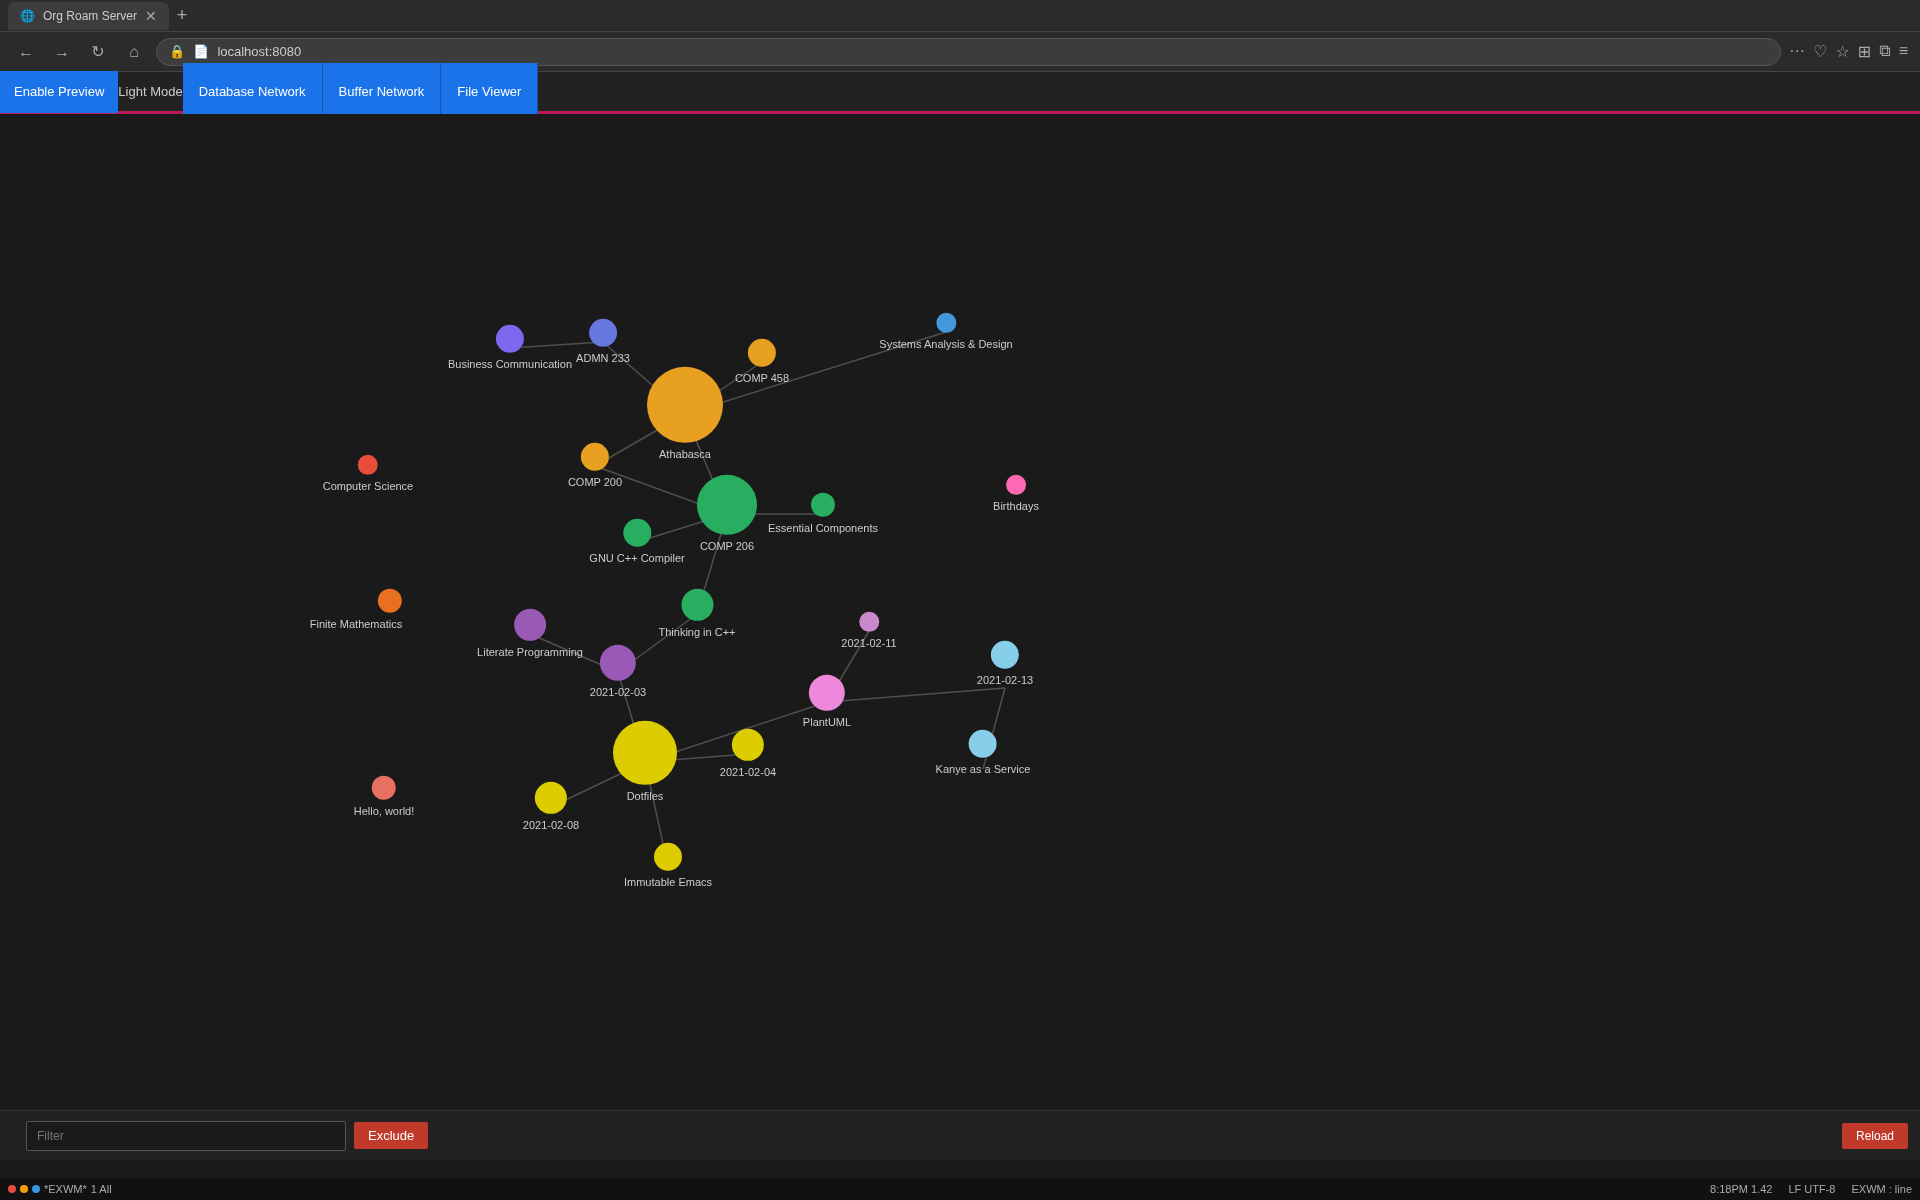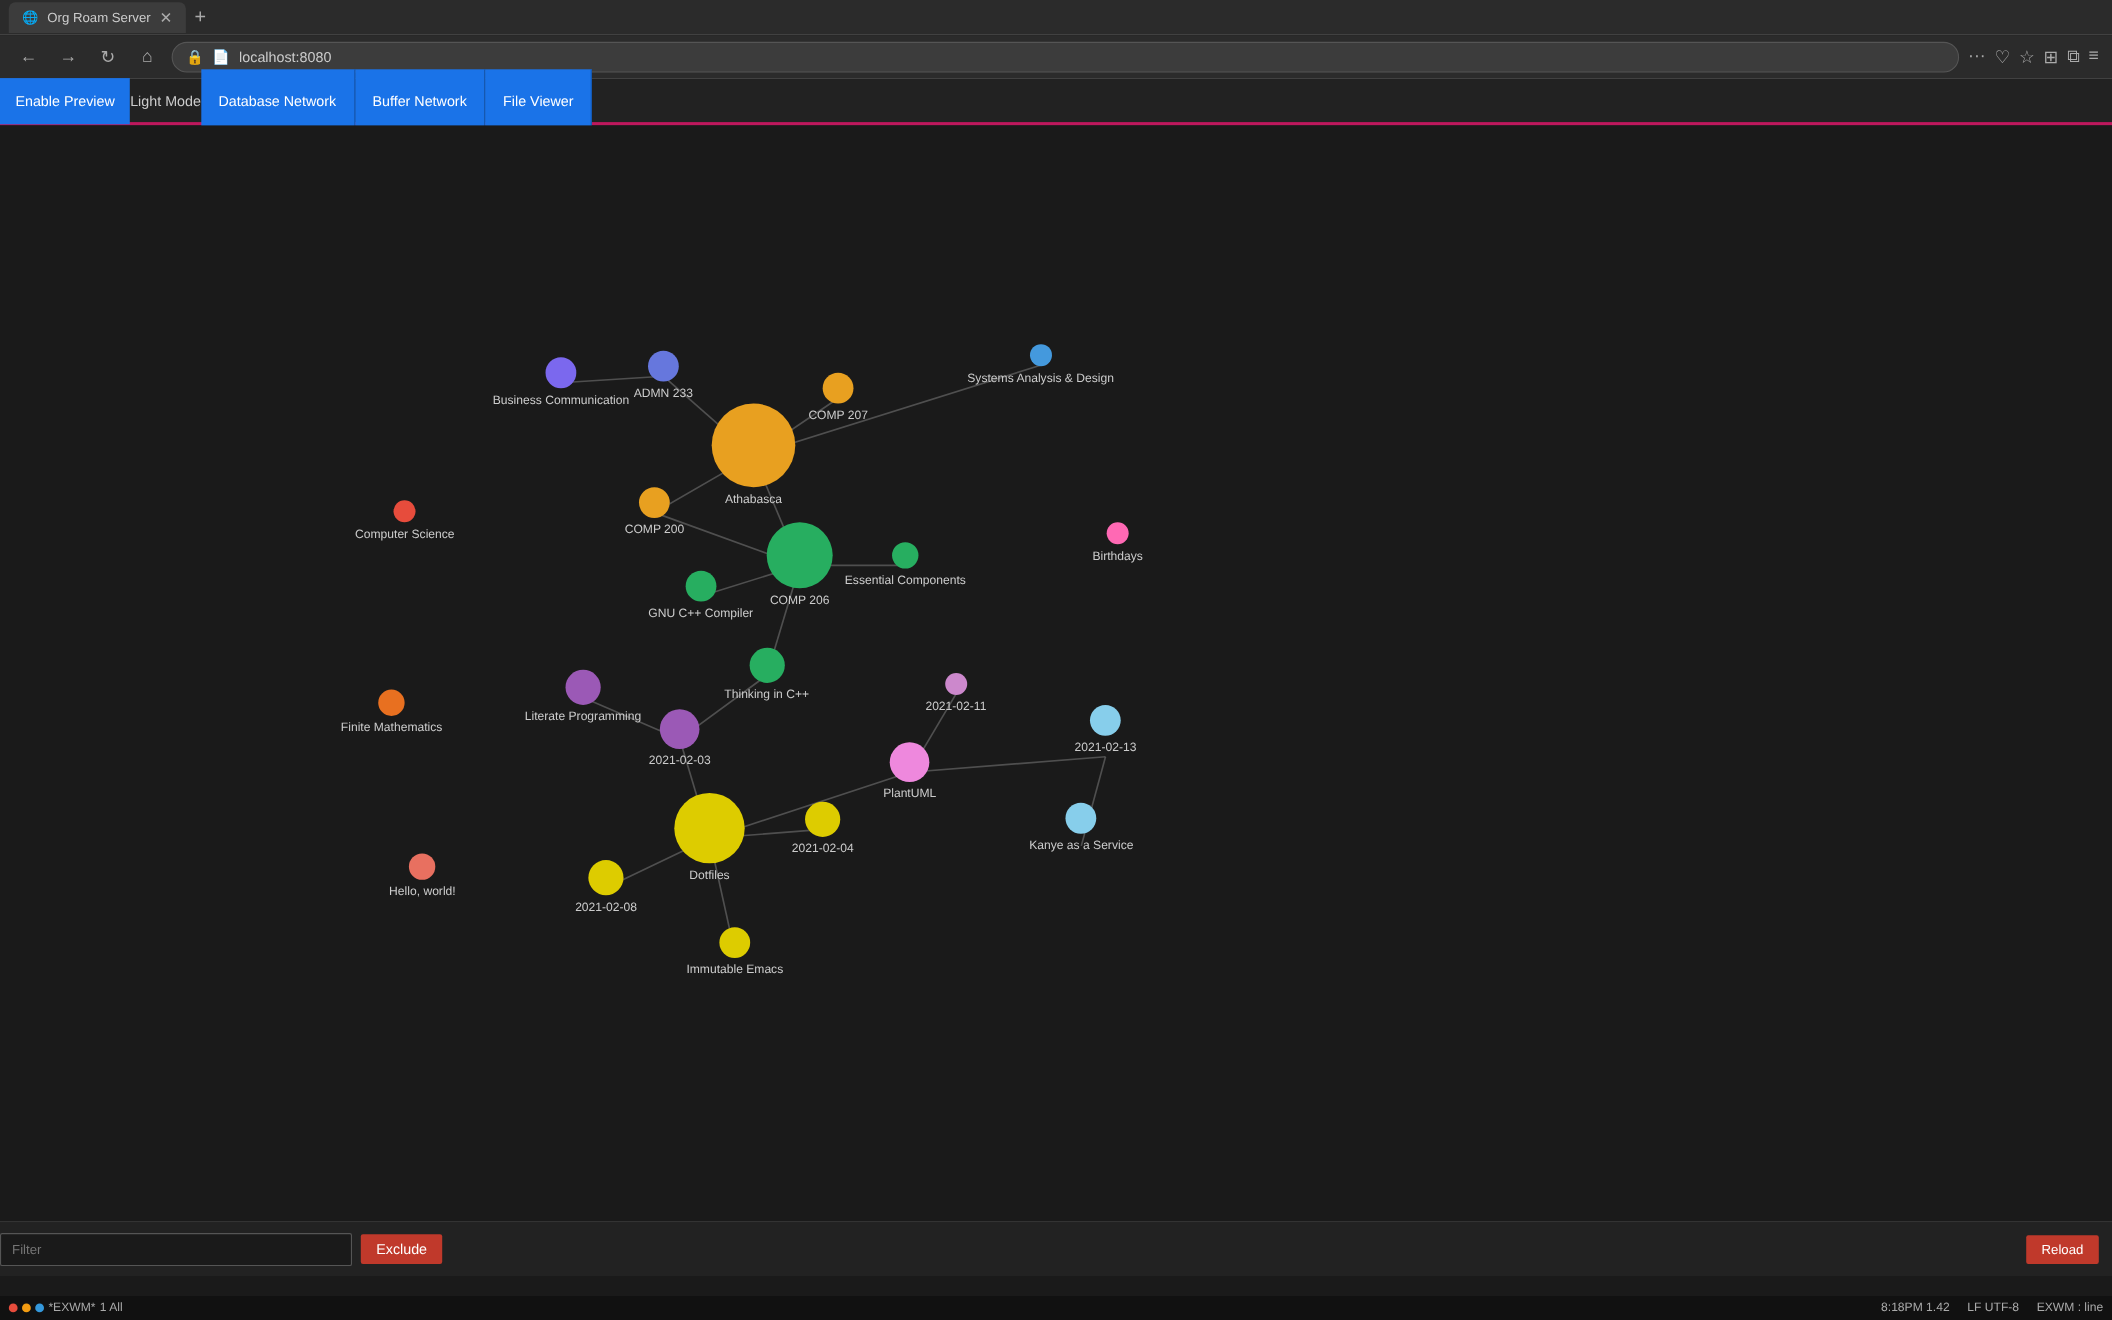--- a/index.html
+++ b/index.html
@@ -150,21 +150,21 @@
     
     .bottom-bar {
       position: fixed;
       bottom: 40px;
       left: 0;
       right: 0;
       height: 50px;
       background: #222;
       display: flex;
       align-items: center;
-      padding: 0 0;
+      padding: 0 26px;
       gap: 8px;
       border-top: 1px solid #333;
       margin-top: 28px;
     }
     .filter-input {
       background: #1a1a1a;
       border: 1px solid #555;
       color: #ccc;
       height: 30px;
       width: 320px;
@@ -284,21 +284,21 @@
         <div class="node-circle" style="width: 28px; height: 28px; background: rgb(123, 104, 238);"></div>
         <div class="node-label">Business
 Communication</div>
       </div>
       <div class="node" style="left: 603px; top: 228px;">
         <div class="node-circle" style="width: 28px; height: 28px; background: rgb(102, 119, 221);"></div>
         <div class="node-label">ADMN 233</div>
       </div>
       <div class="node" style="left: 762px; top: 248px;">
         <div class="node-circle" style="width: 28px; height: 28px; background: rgb(232, 160, 32);"></div>
-        <div class="node-label">COMP 207</div>
+        <div class="node-label">COMP 458</div>
       </div>
       <div class="node" style="left: 946px; top: 218px;">
         <div class="node-circle" style="width: 20px; height: 20px; background: rgb(68, 153, 221);"></div>
         <div class="node-label">Systems Analysis &amp;
 Design</div>
       </div>
       <div class="node" style="left: 685px; top: 300px;">
         <div class="node-circle" style="width: 76px; height: 76px; background: rgb(232, 160, 32);"></div>
         <div class="node-label">Athabasca</div>
       </div>
@@ -323,21 +323,21 @@
         <div class="node-label">Birthdays</div>
       </div>
       <div class="node" style="left: 637px; top: 428px;">
         <div class="node-circle" style="width: 28px; height: 28px; background: rgb(39, 174, 96);"></div>
         <div class="node-label">GNU C++ Compiler</div>
       </div>
       <div class="node" style="left: 697px; top: 500px;">
         <div class="node-circle" style="width: 32px; height: 32px; background: rgb(39, 174, 96);"></div>
         <div class="node-label">Thinking in C++</div>
       </div>
-      <div class="node" style="left: 356px; top: 534px;">
+      <div class="node" style="left: 356px; top: 496px; align-items: flex-end;">
         <div class="node-circle" style="width: 24px; height: 24px; background: rgb(232, 112, 32);"></div>
         <div class="node-label">Finite Mathematics</div>
       </div>
       <div class="node" style="left: 530px; top: 520px;">
         <div class="node-circle" style="width: 32px; height: 32px; background: rgb(155, 89, 182);"></div>
         <div class="node-label">Literate Programming</div>
       </div>
       <div class="node" style="left: 869px; top: 517px;">
         <div class="node-circle" style="width: 20px; height: 20px; background: rgb(204, 136, 204);"></div>
         <div class="node-label">2021-02-11</div>

